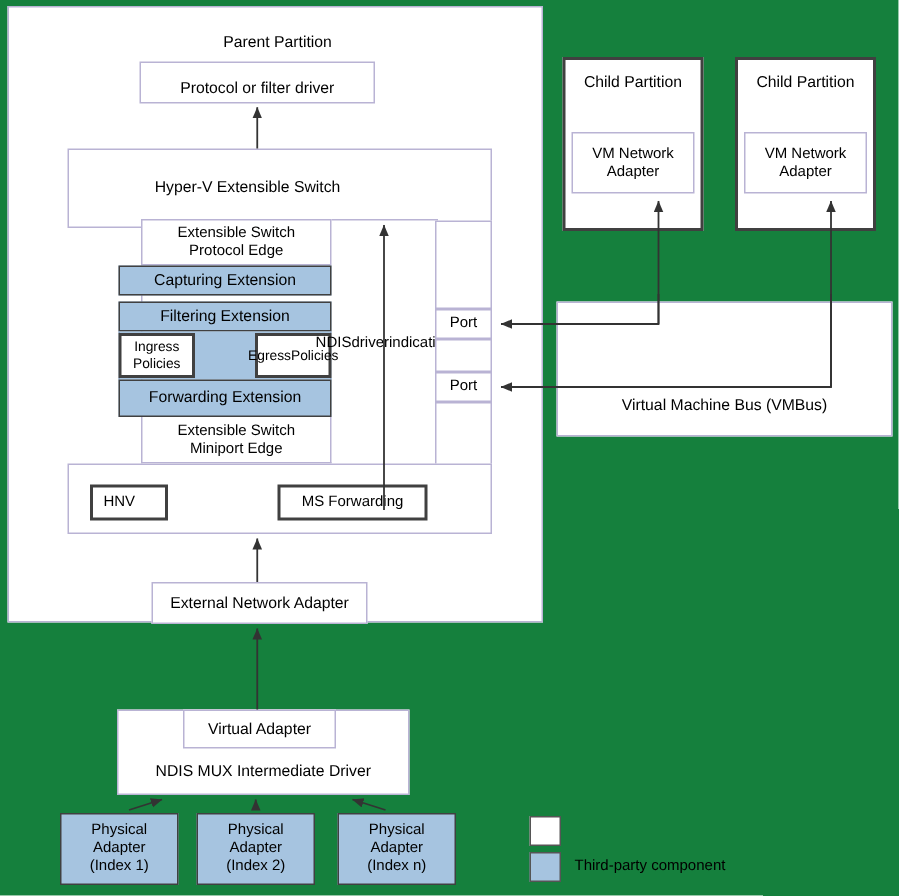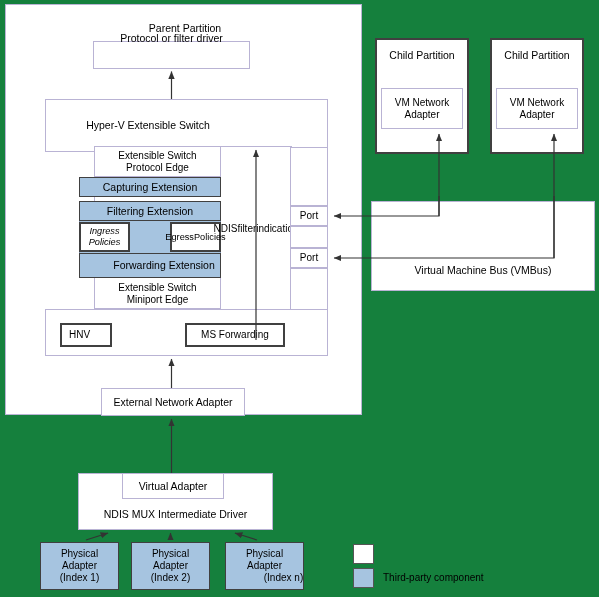--- a/index.html
+++ b/index.html
@@ -35,65 +35,65 @@
 </style>
 </head>
 <body>
 
 <div id="canvas">
 
   <div class="box lav" style="left:5px;top:4px;width:357px;height:411px;"></div>
   <div class="txt t11" style="left:95px;top:21px;width:180px;height:14px;">Parent Partition</div>
 
   <div class="box lav" style="left:93px;top:41px;width:157px;height:28px;"></div>
-  <div class="txt t11" style="left:93px;top:24px;width:157px;height:28px;">Protocol or filter driver</div>
+  <div class="txt t11" style="left:93px;top:45px;width:157px;height:28px;">Protocol or filter driver</div>
 
   <div class="box lav" style="left:45px;top:99px;width:283px;height:53px;"></div>
-  <div class="txt t11" style="left:30px;top:108px;width:236px;height:34px;text-align:center;">Hyper-V Extensible Switch</div>
+  <div class="txt t11" style="left:47px;top:108px;width:236px;height:34px;text-align:center;">Hyper-V Extensible Switch</div>
 
   <div class="box lav" style="left:94px;top:146px;width:198px;height:167px;"></div>
 
   <div class="box lav" style="left:94px;top:146px;width:127px;height:31px;"></div>
   <div class="txt t10" style="left:94px;top:146px;width:127px;height:31px;flex-direction:column;">
     <span>Extensible Switch</span>
     <span>Protocol Edge</span>
   </div>
 
   <div class="box blue" style="left:79px;top:177px;width:142px;height:20px;"></div>
   <div class="txt t11" style="left:79px;top:177px;width:142px;height:20px;">Capturing Extension</div>
 
   <div class="box blue" style="left:79px;top:201px;width:142px;height:20px;"></div>
   <div class="txt t11" style="left:79px;top:201px;width:142px;height:20px;">Filtering Extension</div>
 
   <div class="box bluelight" style="left:79px;top:221px;width:142px;height:32px;border-top:none;border-bottom:none;"></div>
 
   <div class="box dark" style="left:79px;top:222px;width:51px;height:30px;"></div>
-  <div class="txt t9" style="left:79px;top:222px;width:51px;height:30px;flex-direction:column;font-style:italic;">
+  <div class="txt t9" style="left:79px;top:222px;width:51px;height:30px;flex-direction:column;">
     <span>Ingress</span>
     <span>Policies</span>
   </div>
 
   <div class="box dark" style="left:170px;top:222px;width:51px;height:30px;"></div>
   <div class="txt t9" style="left:170px;top:222px;width:51px;height:30px;flex-direction:row;">
     <span>Egress</span>
     <span>Policies</span>
   </div>
 
   <div class="box blue" style="left:79px;top:253px;width:142px;height:25px;"></div>
-  <div class="txt t11" style="left:79px;top:253px;width:142px;height:25px;margin-left:14px;">Forwarding Extension</div>
+  <div class="txt t11" style="left:79px;top:253px;width:142px;height:25px;">Forwarding Extension</div>
 
   <div class="box lav" style="left:94px;top:278px;width:127px;height:31px;border-top:none;"></div>
   <div class="txt t10" style="left:94px;top:279px;width:127px;height:30px;flex-direction:column;">
     <span>Extensible Switch</span>
     <span>Miniport Edge</span>
   </div>
 
   <div class="txt t10" style="left:222px;top:206px;width:68px;height:46px;flex-direction:row;">
     <span>NDIS</span>
-    <span>filter</span>
+    <span>driver</span>
     <span>indication</span>
   </div>
 
   <div class="box lav" style="left:290px;top:147px;width:38px;height:59px;"></div>
   <div class="box lav" style="left:290px;top:206px;width:38px;height:20px;"></div>
   <div class="txt t10" style="left:290px;top:206px;width:38px;height:20px;">Port</div>
   <div class="box lav" style="left:290px;top:226px;width:38px;height:22px;"></div>
   <div class="box lav" style="left:290px;top:248px;width:38px;height:20px;"></div>
   <div class="txt t10" style="left:290px;top:248px;width:38px;height:20px;">Port</div>
   <div class="box lav" style="left:290px;top:268px;width:38px;height:45px;"></div>
@@ -143,21 +143,21 @@
   <div class="txt t10" style="left:131px;top:542px;width:79px;height:48px;flex-direction:column;">
     <span>Physical</span>
     <span>Adapter</span>
     <span>(Index 2)</span>
   </div>
 
   <div class="box blue" style="left:225px;top:542px;width:79px;height:48px;"></div>
   <div class="txt t10" style="left:225px;top:542px;width:79px;height:48px;flex-direction:column;">
     <span>Physical</span>
     <span>Adapter</span>
-    <span style="font-style:normal;padding-left:38px;">(Index n)</span>
+    <span style="font-style:normal;">(Index n)</span>
   </div>
 
   <div class="box" style="left:353px;top:544px;width:21px;height:20px;border:1px solid #555555;background:#ffffff;"></div>
 
   <div class="box" style="left:353px;top:568px;width:21px;height:20px;border:1px solid #555555;background:#a6c4e0;"></div>
   <div class="txt t10" style="left:383px;top:568px;width:170px;height:20px;justify-content:flex-start;">Third-party component</div>
 
   <svg class="lines" viewBox="0 0 599 597">
     <defs>
       <marker id="ah" markerWidth="9" markerHeight="9" refX="7.4" refY="3.2" orient="auto" markerUnits="userSpaceOnUse">

